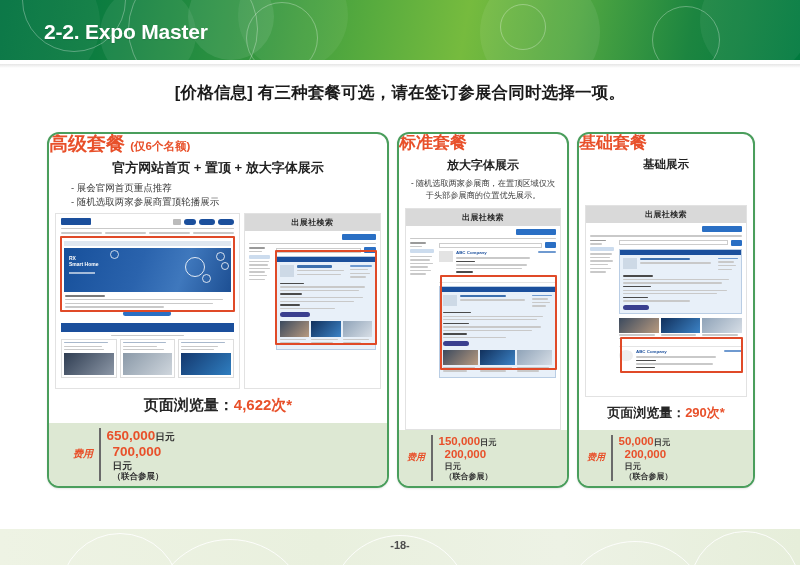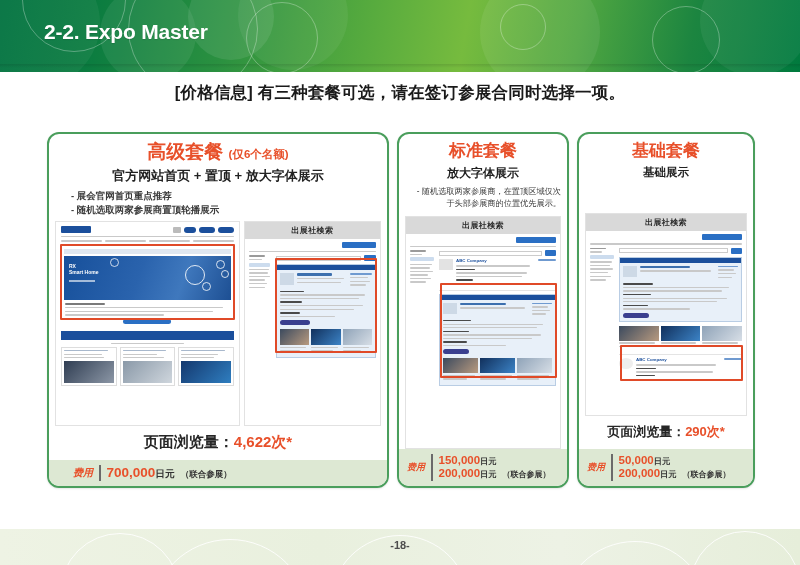--- a/index.html
+++ b/index.html
@@ -6,21 +6,21 @@
   html, body {
     width: 800px; height: 565px;
     font-family: "Liberation Sans", "DejaVu Sans", sans-serif;
     background: #ffffff;
     overflow: hidden;
   }
   .slide { position: relative; width: 800px; height: 565px; background: #fff; }
 
   
   .header {
-    position: absolute; left: 0; top: 0; width: 800px; height: 72px;
+    position: absolute; left: 0; top: 0; width: 800px; height: 60px;
     background: linear-gradient(100deg,
         #00713f 0%, #0b7c40 12%, #2a9040 28%,
         #57ab3e 46%, #76bb3e 58%, #4fa641 72%,
         #1c8540 86%, #007a3e 100%);
     overflow: hidden;
   }
   .hdr-circ { position: absolute; border-radius: 50%; }
   .hdr-ring { position: absolute; border-radius: 50%; border: 1.5px solid rgba(255,255,255,0.30); }
   .header-title {
     position: absolute; left: 44px; top: 20px;
@@ -51,41 +51,41 @@
     border: 2px solid #4a9e5c; border-radius: 12px;
     background: #ffffff; overflow: hidden;
     display: flex; flex-direction: column;
     box-shadow: 0 1px 2px rgba(0,0,0,0.10);
   }
   .panel.p1 { width: 342px; }
   .panel.p2 { width: 172px; }
   .panel.p3 { width: 178px; }
 
   .pkg-title {
-    text-align: center; color: #e8502a; font-weight: bold;
-    margin-top: 8px; line-height: 1.1;
+    color: #e8502a; font-weight: bold;
+    line-height: 1.1;
   }
   .p1 .pkg-title { font-size: 19px; }
   .p2 .pkg-title { font-size: 17px; }
   .p3 .pkg-title { font-size: 17px; }
   .pkg-qty { font-size: 11.5px; font-weight: bold; color: #e8502a; }
 
   .pkg-sub {
     text-align: center; color: #222; font-weight: bold;
     margin-top: 5px; line-height: 1.2;
   }
   .p1 .pkg-sub { font-size: 13px; }
   .p2 .pkg-sub { font-size: 12px; }
   .p3 .pkg-sub { font-size: 11.5px; }
 
   .pkg-bullets {
     color: #3a3a3a; margin-top: 6px; line-height: 1.45;
   }
-  .p1 .pkg-bullets { font-size: 9.5px; padding-left: 22px; font-weight: bold; }
-  .p2 .pkg-bullets { font-size: 8.2px; padding: 0 6px; text-align: right; }
+  .p1 .pkg-bullets { font-size: 9.5px; padding-left: 22px; }
+  .p2 .pkg-bullets { font-size: 8.2px; padding: 0 6px; text-align: center; }
 
   .shots { flex: 1; display: flex; gap: 4px; padding: 6px 6px 0 6px; min-height: 0; }
   .p1 .shots { padding-top: 4px; }
 
   
   .mock { background: #fdfdfd; border: 1px solid #e2e2e2; position: relative; overflow: hidden; }
   .mock-head {
     background: #d9d9d9; color: #2b2b2b; text-align: center;
     font-size: 8px; font-weight: bold; padding: 3px 0; letter-spacing: .4px;
   }
@@ -119,21 +119,21 @@
   .p3 .fee-label { font-size: 9px; }
   .fee-div { width: 1.5px; background: #6a6a6a; align-self: stretch; }
   .fee-lines { display: flex; flex-direction: column; line-height: 1.18; }
   .fee-row { white-space: nowrap; color: #e8502a; font-weight: bold; }
   .p1 .fee-row { font-size: 13.5px; }
   .p2 .fee-row { font-size: 11.5px; }
   .p3 .fee-row { font-size: 11.5px; }
   .fee-row .yen { font-size: 0.72em; color: #333; font-weight: bold; }
   .fee-note { font-size: 8px; color: #333; font-weight: bold; margin-left: 6px; }
   .p1 .fee-note { font-size: 8.5px; }
-  .fee-row2wrap { display: flex; align-items: baseline; }
+  .fee-row2wrap { display: flex; align-items: baseline; flex-direction: column; }
 
   
   .notes {
     position: absolute; left: 44px; top: 494px; width: 720px;
     font-size: 9.3px; color: #3a3a3a; line-height: 1.55;
   }
 
   
   .footer {
     position: absolute; left: 0; bottom: 0; width: 800px; height: 36px;
@@ -332,20 +332,23 @@
       </div>
 
       <div class="views">
         <span>页面浏览量：</span><span class="num">4,622次*</span>
       </div>
 
       <div class="fee">
         <span class="fee-label">费用</span>
         <span class="fee-div"></span>
         <span class="fee-lines">
+          <span class="fee-row">
+            <span>650,000</span><span class="yen">日元</span>
+          </span>
           <span class="fee-row fee-row2wrap">
             <span>700,000</span>
               <span class="yen">日元</span>
             <span class="fee-note">（联合参展）</span>
           </span>
         </span>
       </div>
     </div>
 
     <div class="panel p2">

